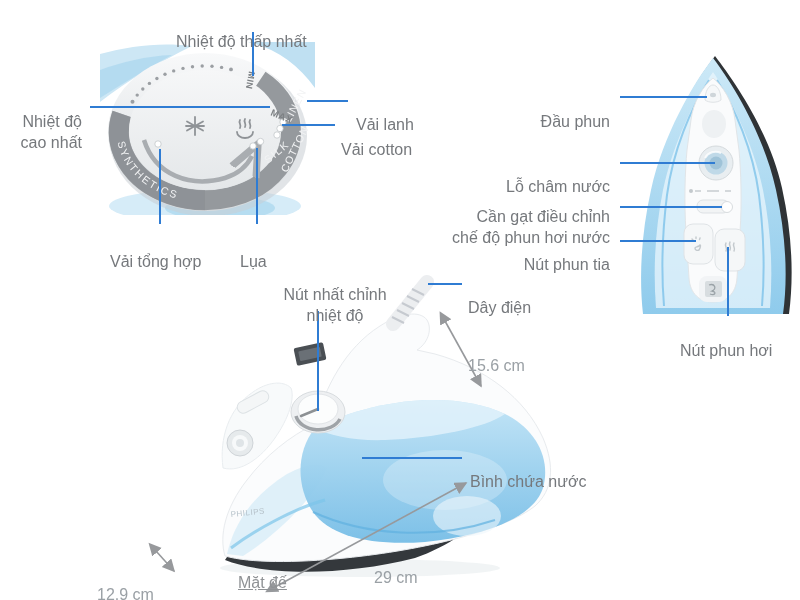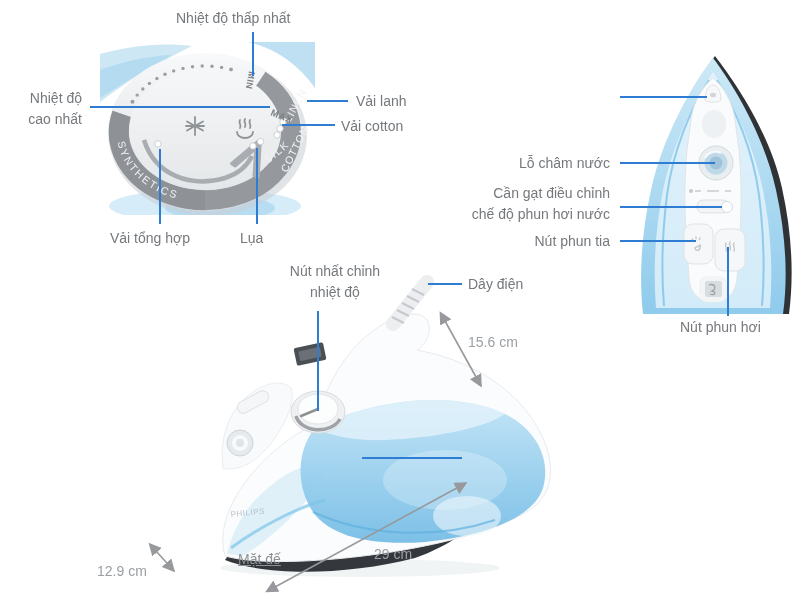--- a/index.html
+++ b/index.html
@@ -1,22 +1,23 @@
 <!DOCTYPE html>
 <html><head>
 <meta charset="utf-8">
 <style>
   html,body{margin:0;padding:0;background:#ffffff;}
   #canvas{
     position:relative;width:800px;height:600px;background:#ffffff;overflow:hidden;
     font-family:"Liberation Sans","DejaVu Sans",sans-serif;
   }
   .lbl{
-    position:absolute;font-size:14px;line-height:21px;color:#75787c;
+    position:absolute;font-size:16px;line-height:21px;color:#75787c;
     white-space:nowrap;
+    margin-top:23px;
   }
   .lbl.dim{color:#9aa0a5;}
   .lbl.soft{color:#8f9295;text-decoration:underline;}
   .leader{position:absolute;background:#2f7cd3;}
   .leader.h{height:2px;}
   .leader.v{width:2px;}
   svg{position:absolute;display:block;}
   .photo{position:absolute;}
 </style>
 </head>
@@ -243,32 +244,34 @@
   <div class="lbl" style="left:176px;top:8px">Nhiệt độ thấp nhất</div>
   <div class="lbl" style="left:0px;top:88px;width:82px;text-align:right">
     <div>Nhiệt độ</div>
     <div>cao nhất</div>
   </div>
   <div class="lbl" style="left:356px;top:91px">Vải lanh</div>
   <div class="lbl" style="left:341px;top:116px">Vải cotton</div>
   <div class="lbl" style="left:110px;top:228px">Vải tổng hợp</div>
   <div class="lbl" style="left:240px;top:228px">Lụa</div>
 
+  <div class="lbl" style="left:440px;top:88px;width:170px;text-align:right">Đầu phun</div>
   <div class="lbl" style="left:440px;top:153px;width:170px;text-align:right">Lỗ châm nước</div>
   <div class="lbl" style="left:420px;top:183px;width:190px;text-align:right">
     <div>Cần gạt điều chỉnh</div>
     <div>chế độ phun hơi nước</div>
   </div>
   <div class="lbl" style="left:440px;top:231px;width:170px;text-align:right">Nút phun tia</div>
   <div class="lbl" style="left:680px;top:317px">Nút phun hơi</div>
 
   <div class="lbl" style="left:270px;top:261px;width:130px;text-align:center">
     <div>Nút nhất chỉnh</div>
     <div>nhiệt độ</div>
   </div>
   <div class="lbl" style="left:468px;top:274px">Dây điện</div>
+  <div class="lbl" style="left:470px;top:448px">Bình chứa nước</div>
   <div class="lbl soft" style="left:238px;top:549px">Mặt đế</div>
 
   <div class="lbl dim" style="left:468px;top:332px">15.6 cm</div>
   <div class="lbl dim" style="left:374px;top:544px">29 cm</div>
   <div class="lbl dim" style="left:97px;top:561px">12.9 cm</div>
 
 </div>
 
 </body></html>

